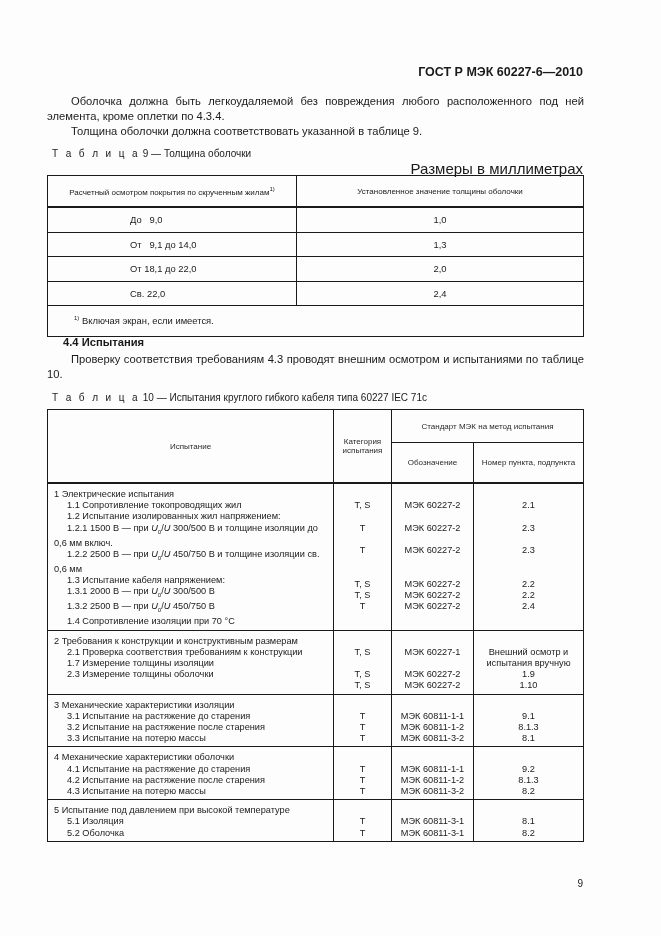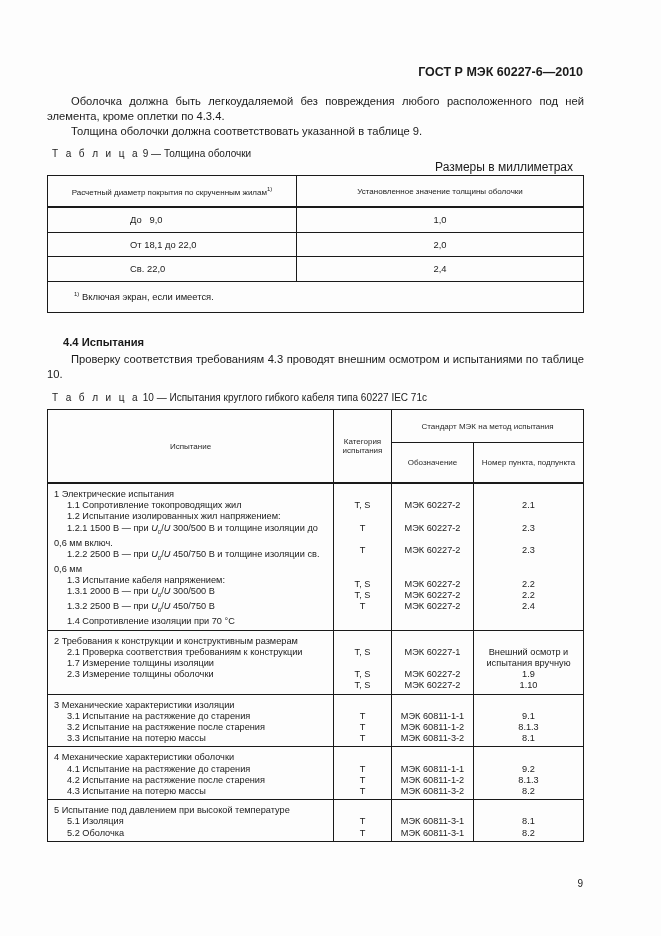--- a/index.html
+++ b/index.html
@@ -6,21 +6,21 @@
   body {
     width: 661px; height: 936px; background: #fdfdfd; position: relative; overflow: hidden;
     font-family: "Liberation Sans", sans-serif; color: #1a1a1a;
   }
   .abs { position: absolute; }
   .header-code { right: 78px; top: 65px; font-weight: bold; font-size: 12.5px; }
   .para { left: 47px; width: 537px; font-size: 11.2px; line-height: 15px; text-align: justify; }
   .indent { text-indent: 24px; }
   .caption { left: 52px; font-size: 10px; }
   .spaced { letter-spacing: 2.4px; }
-  .units { right: 88px; font-size: 12px; }
+  .units { right: 78px; font-size: 15px; }
   table { border-collapse: collapse; position: absolute; left: 47px; width: 537px; }
   td, th { border: 1px solid #1a1a1a; padding: 0; font-weight: normal; }
   .t9 td { font-size: 9.4px; height: 23.5px; }
   .t9 .hdr td { height: 30px; font-size: 8px; text-align: center; border-bottom: 2.5px solid #1a1a1a; }
   .t9 .c1 { padding-left: 82px; }
   .t9 .c2 { text-align: center; }
   .t9 .foot td { height: 30px; padding-left: 26px; font-size: 9.4px; }
   .t10 th { font-size: 8px; color: #2a2a2a; }
   .t10 .h1 th { height: 32px; }
   .t10 .h2 th { height: 39px; }
@@ -48,26 +48,30 @@
 </div>
 <div class="abs units" style="top:160px;">Размеры в миллиметрах</div>
 
 <table class="t9" style="top:175px;">
   <colgroup>
       <col style="width:249px">
       <col>
     </colgroup>
   <tbody>
       <tr class="hdr">
-    <td><span>Расчетный диаметр покрытия по скрученным жилам</span><sup style="font-size:6px">1)</sup></td>
+    <td><span>Расчетный осмотром покрытия по скрученным жилам</span><sup style="font-size:6px">1)</sup></td>
     <td>Установленное значение толщины оболочки</td>
   </tr>
   <tr>
         <td class="c1" style="white-space:pre">До   9,0</td>
         <td class="c2">1,0</td>
+      </tr>
+  <tr>
+        <td class="c1" style="white-space:pre">От   9,1 до 14,0</td>
+        <td class="c2">1,3</td>
       </tr>
   <tr>
         <td class="c1" style="white-space:pre">От 18,1 до 22,0</td>
         <td class="c2">2,0</td>
       </tr>
   <tr>
         <td class="c1" style="white-space:pre">Св. 22,0</td>
         <td class="c2">2,4</td>
       </tr>
   <tr class="foot">

